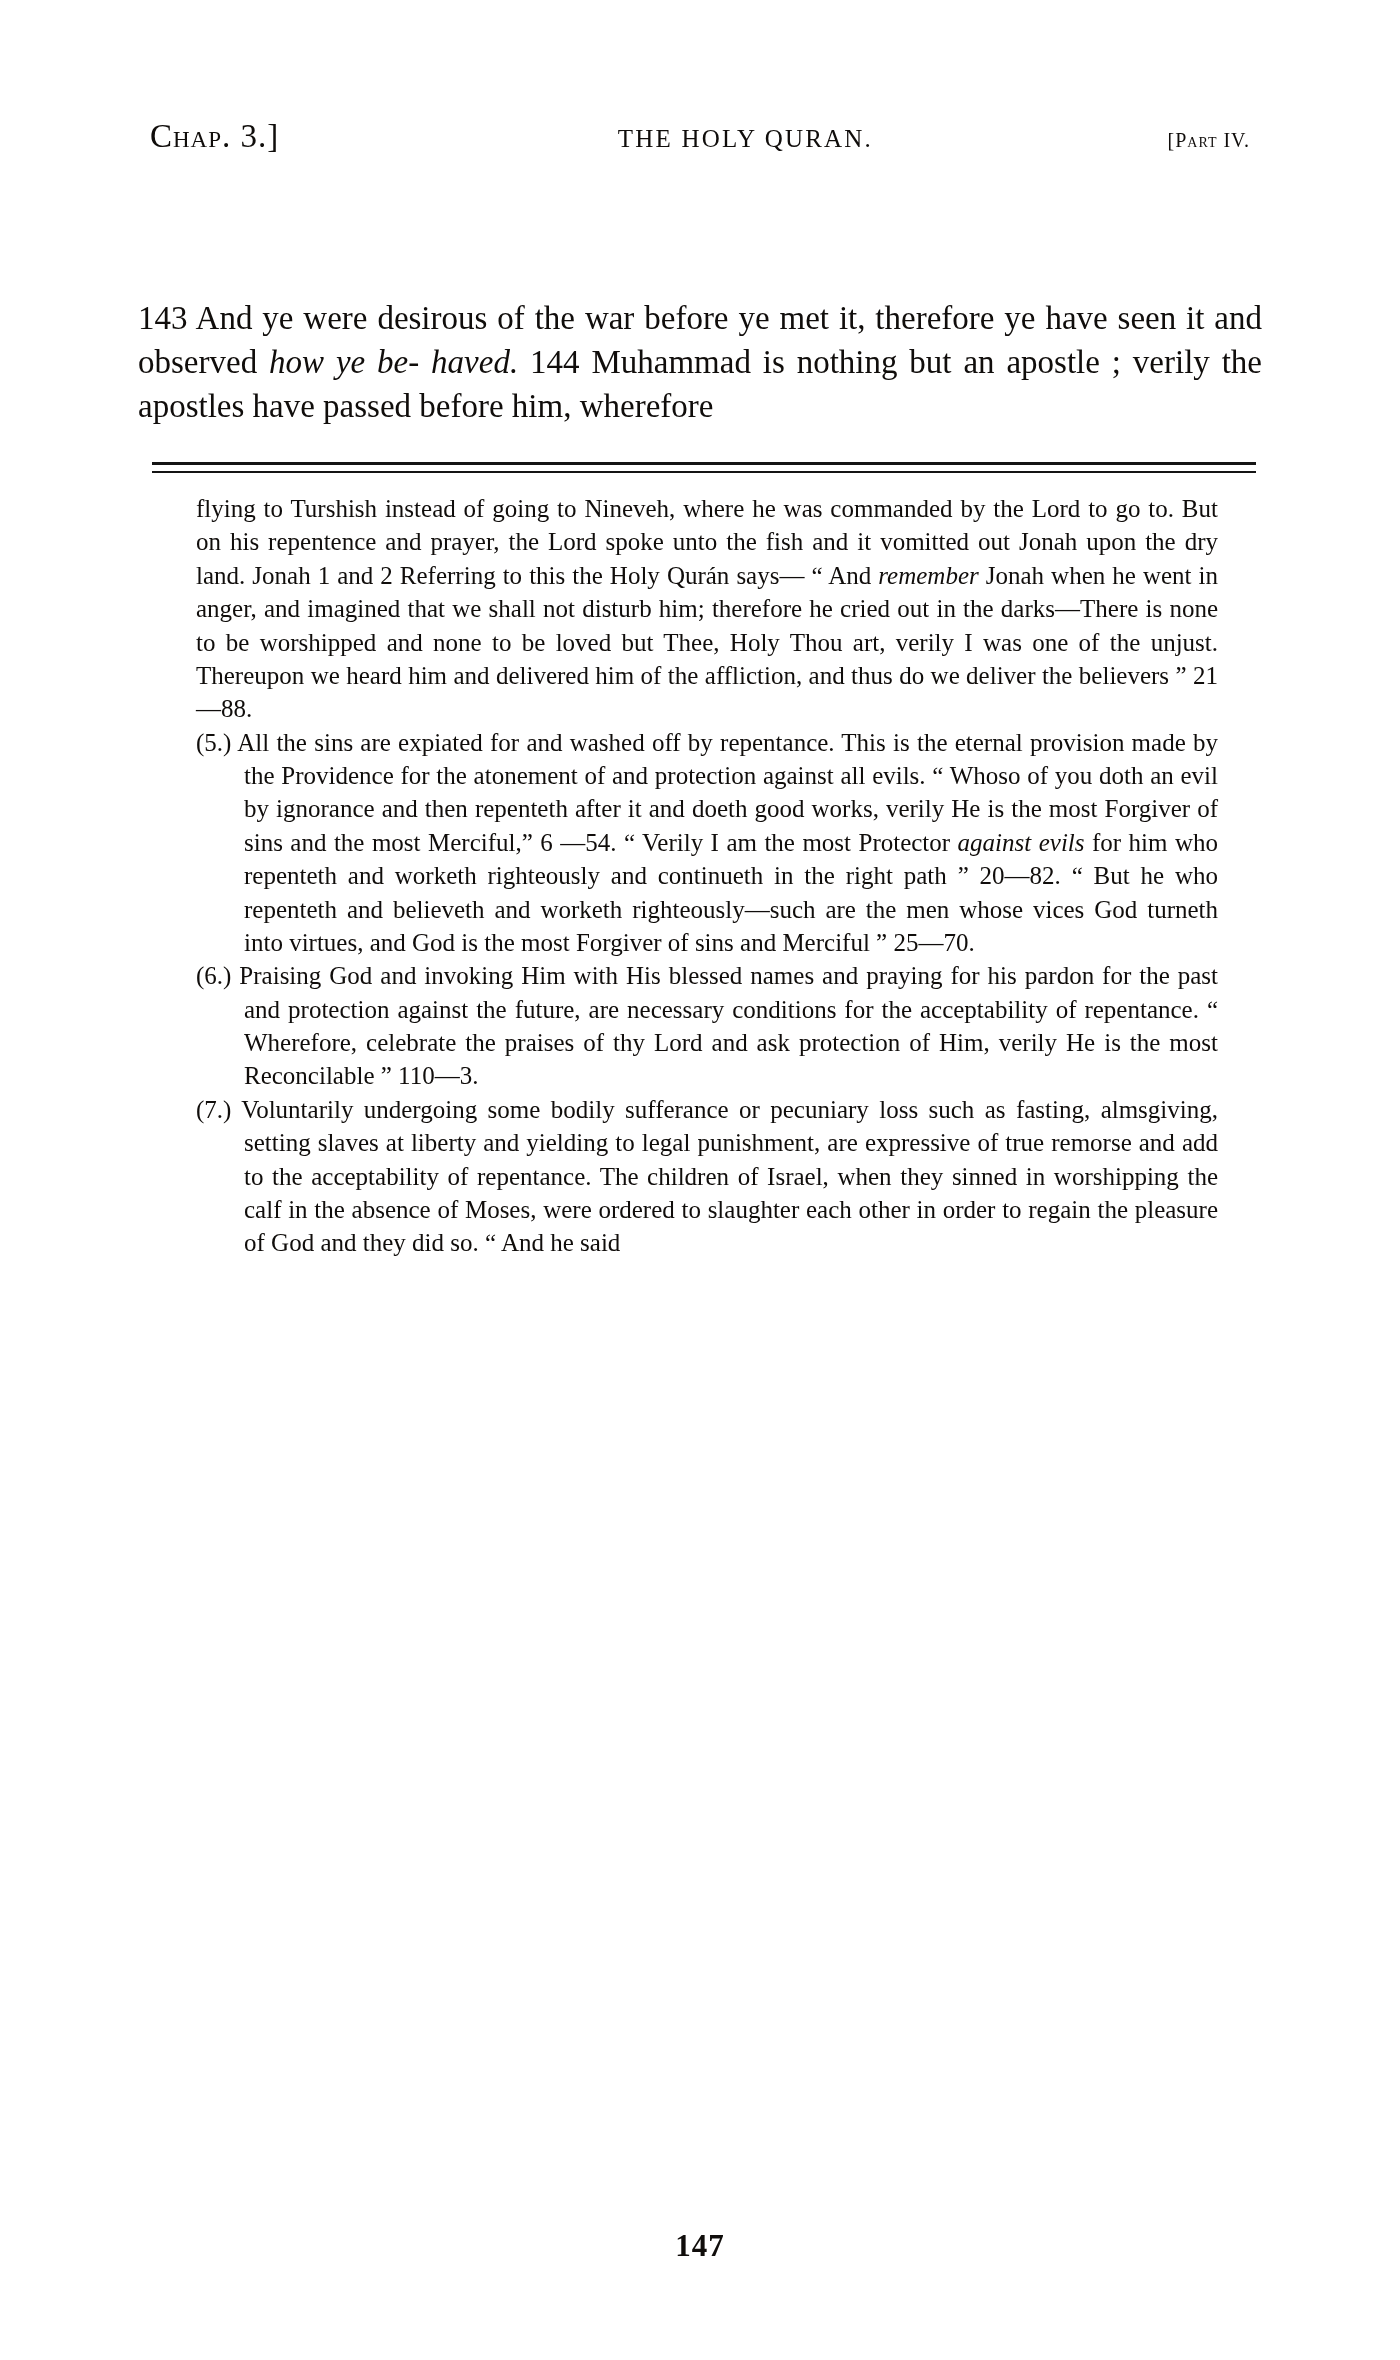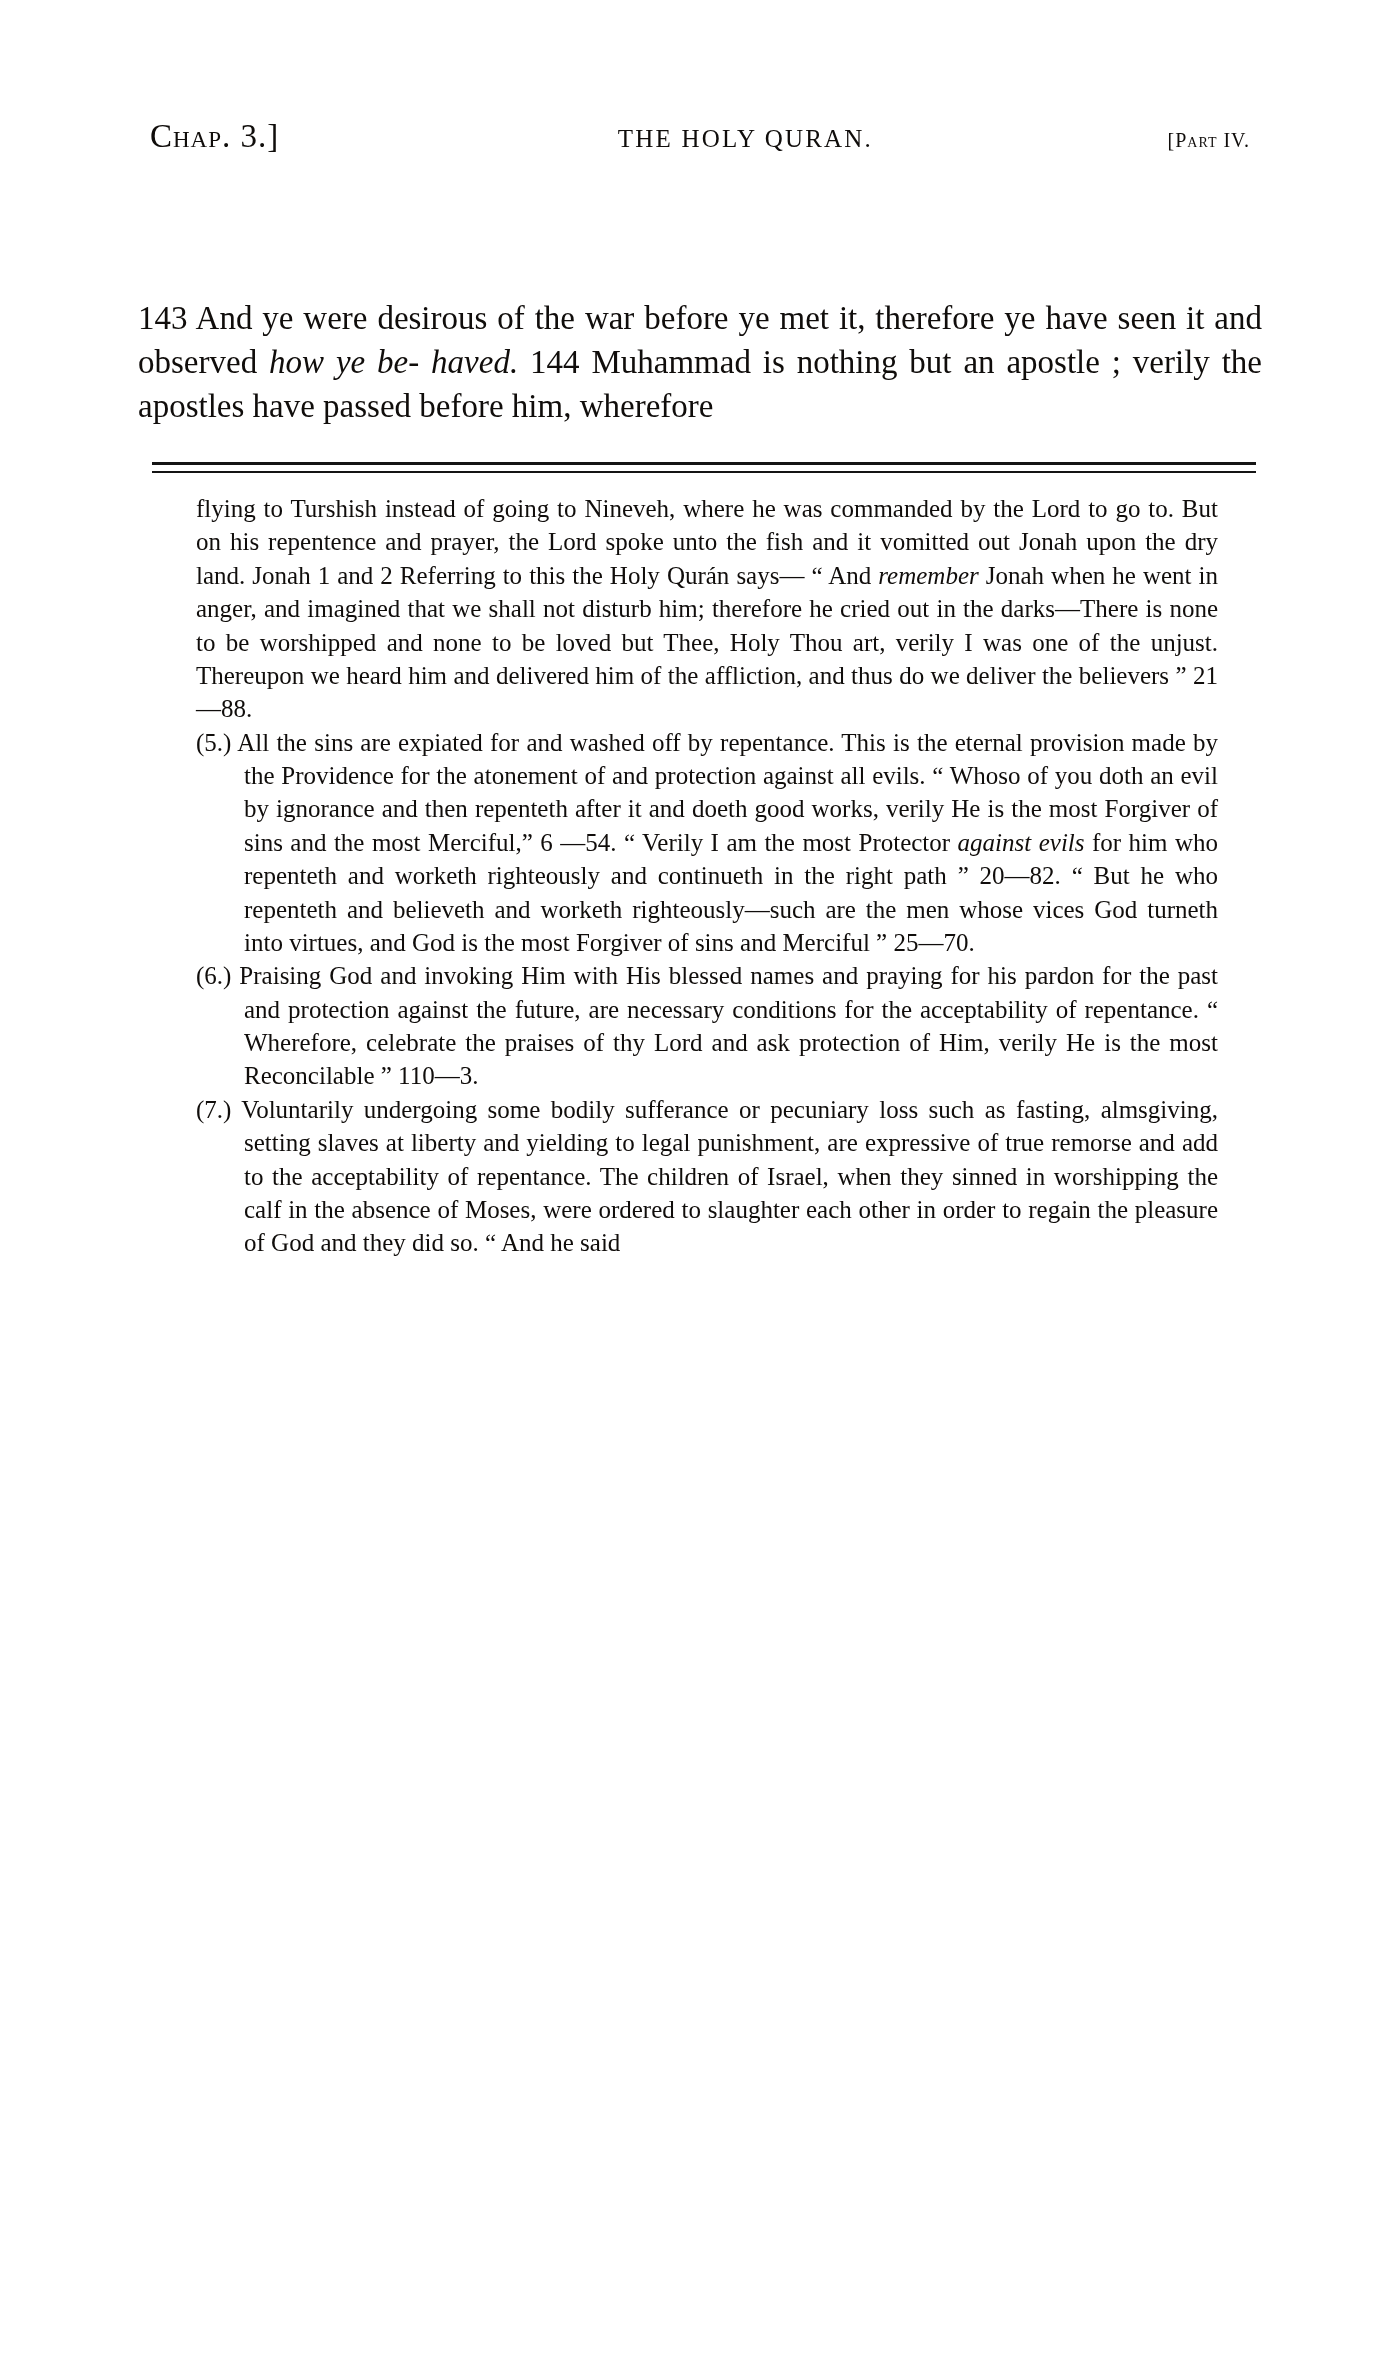--- a/index.html
+++ b/index.html
@@ -135,14 +135,15 @@
   <div class="divider one"></div>
   <div class="divider two"></div>
 
   <div class="commentary">
     <p><span>flying to Turshish instead of going to Nineveh, where he was commanded by the Lord to go to. But on his repentence and prayer, the Lord spoke unto the fish and it vomitted out Jonah upon the dry land. Jonah 1 and 2 Referring to this the Holy Qurán says— “ And </span><i>remember</i><span> Jonah when he went in anger, and imagined that we shall not disturb him; therefore he cried out in the darks—There is none to be worshipped and none to be loved but Thee, Holy Thou art, verily I was one of the unjust. Thereupon we heard him and delivered him of the affliction, and thus do we deliver the believers ” 21—88.</span></p>
     <p class="hang"><span>(5.) All the sins are expiated for and washed off by repentance. This is the eternal provision made by the Providence for the atonement of and protection against all evils. “ Whoso of you doth an evil by ignorance and then repenteth after it and doeth good works, verily He is the most Forgiver of sins and the most Merciful,” 6 —54. “ Verily I am the most Protector </span><i>against evils</i><span> for him who repenteth and worketh righteously and continueth in the right path ” 20—82. “ But he who repenteth and believeth and worketh righteously—such are the men whose vices God turneth into virtues, and God is the most Forgiver of sins and Merciful ” 25—70.</span></p>
     <p class="hang">(6.) Praising God and invoking Him with His blessed names and praying for his pardon for the past and protection against the future, are necessary conditions for the acceptability of repentance. “ Wherefore, celebrate the praises of thy Lord and ask protection of Him, verily He is the most Reconcilable ” 110—3.</p>
     <p class="hang">(7.) Voluntarily undergoing some bodily sufferance or pecuniary loss such as fasting, almsgiving, setting slaves at liberty and yielding to legal punishment, are expressive of true remorse and add to the acceptability of repentance. The children of Israel, when they sinned in worshipping the calf in the absence of Moses, were ordered to slaughter each other in order to regain the pleasure of God and they did so. “ And he said</p>
   </div>
 
+  <div class="folio">147</div>
 
 </div>
 
 </body></html>

